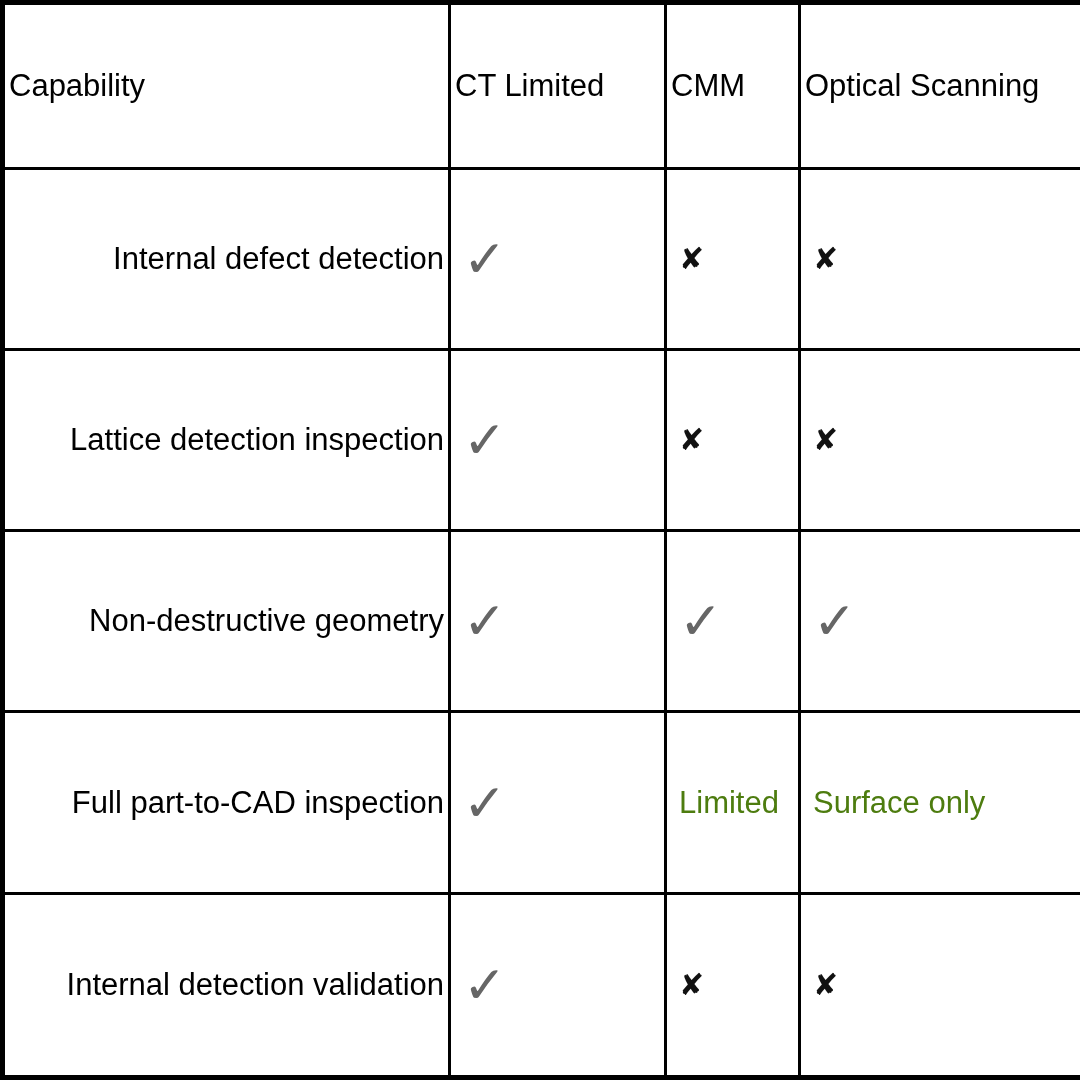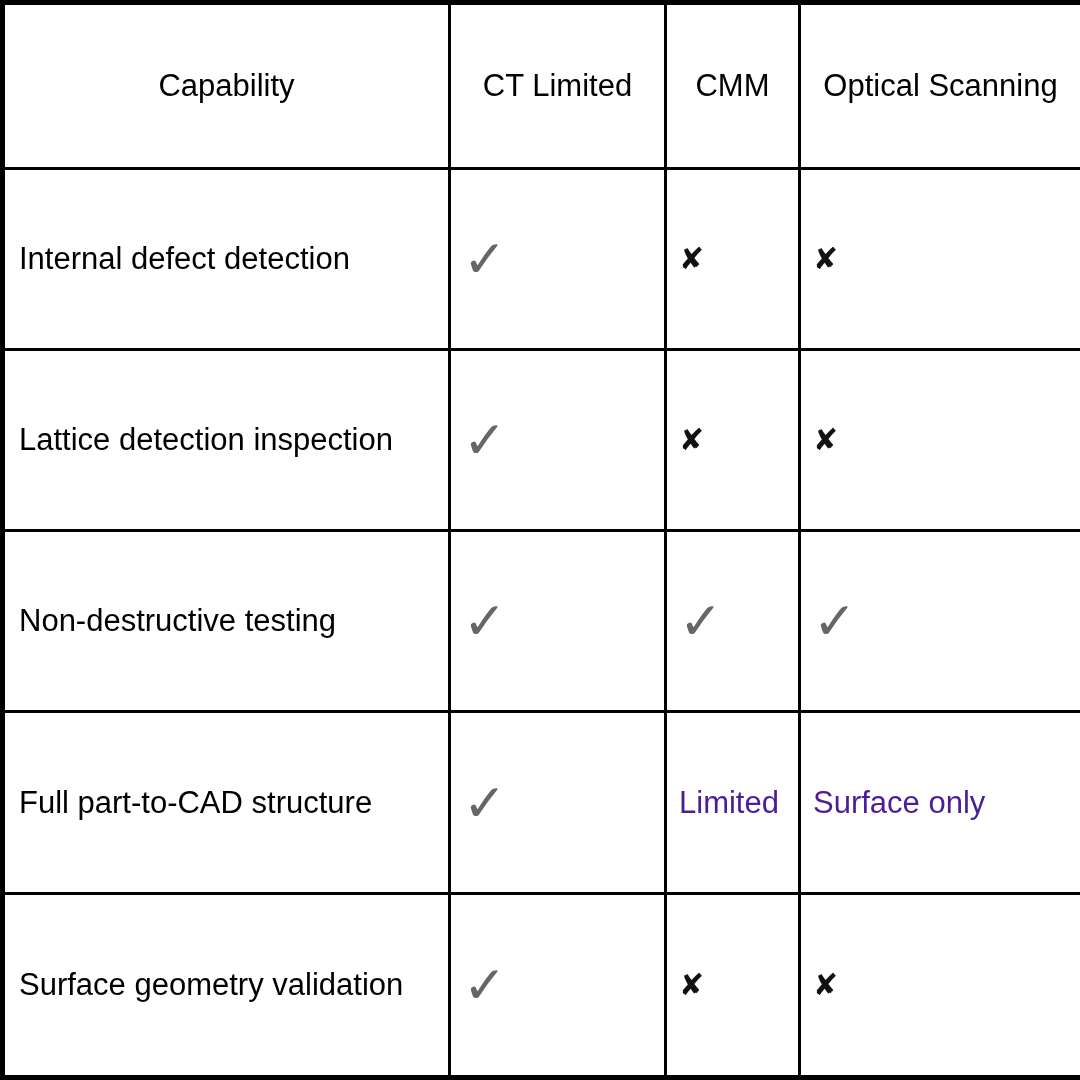--- a/index.html
+++ b/index.html
@@ -32,27 +32,27 @@
   }
   table.cmp {
     border: 5px solid #000000;
   }
   thead tr {
     height: 166px;
   }
   th.hdr {
     font-size: 31px;
     font-weight: normal;
-    text-align: center;
+    text-align: left;
     padding: 0 4px;
     white-space: nowrap;
   }
   td.label {
     font-size: 31px;
-    text-align: left;
+    text-align: right;
     padding-left: 14px;
     padding-right: 4px;
     white-space: nowrap;
   }
   td.mark {
     text-align: left;
     padding-left: 12px;
     line-height: 1;
     white-space: nowrap;
   }
@@ -63,21 +63,21 @@
   }
   td.mark.cross {
     font-family: "DejaVu Sans", sans-serif;
     font-size: 30px;
     font-weight: bold;
     color: #111111;
   }
   td.mark.text {
     font-family: "Liberation Sans", sans-serif;
     font-size: 31px;
-    color: #4c1d95;
+    color: #4d7c0f;
   }
 </style>
 </head>
 <body>
 
 <table class="cmp">
   <colgroup>
     <col style="width:447px">
     <col style="width:216px">
     <col style="width:134px">
@@ -98,31 +98,31 @@
         <td class="mark cross">✘</td>
         <td class="mark cross">✘</td>
       </tr>
       <tr>
         <td class="label">Lattice detection inspection</td>
         <td class="mark check">✓</td>
         <td class="mark cross">✘</td>
         <td class="mark cross">✘</td>
       </tr>
       <tr>
-        <td class="label">Non-destructive testing</td>
+        <td class="label">Non-destructive geometry</td>
         <td class="mark check">✓</td>
         <td class="mark check">✓</td>
         <td class="mark check">✓</td>
       </tr>
       <tr>
-        <td class="label">Full part-to-CAD structure</td>
+        <td class="label">Full part-to-CAD inspection</td>
         <td class="mark check">✓</td>
         <td class="mark text">Limited</td>
         <td class="mark text">Surface only</td>
       </tr>
       <tr>
-        <td class="label">Surface geometry validation</td>
+        <td class="label">Internal detection validation</td>
         <td class="mark check">✓</td>
         <td class="mark cross">✘</td>
         <td class="mark cross">✘</td>
       </tr>
     </tbody>
 </table>
 
 </body></html>

